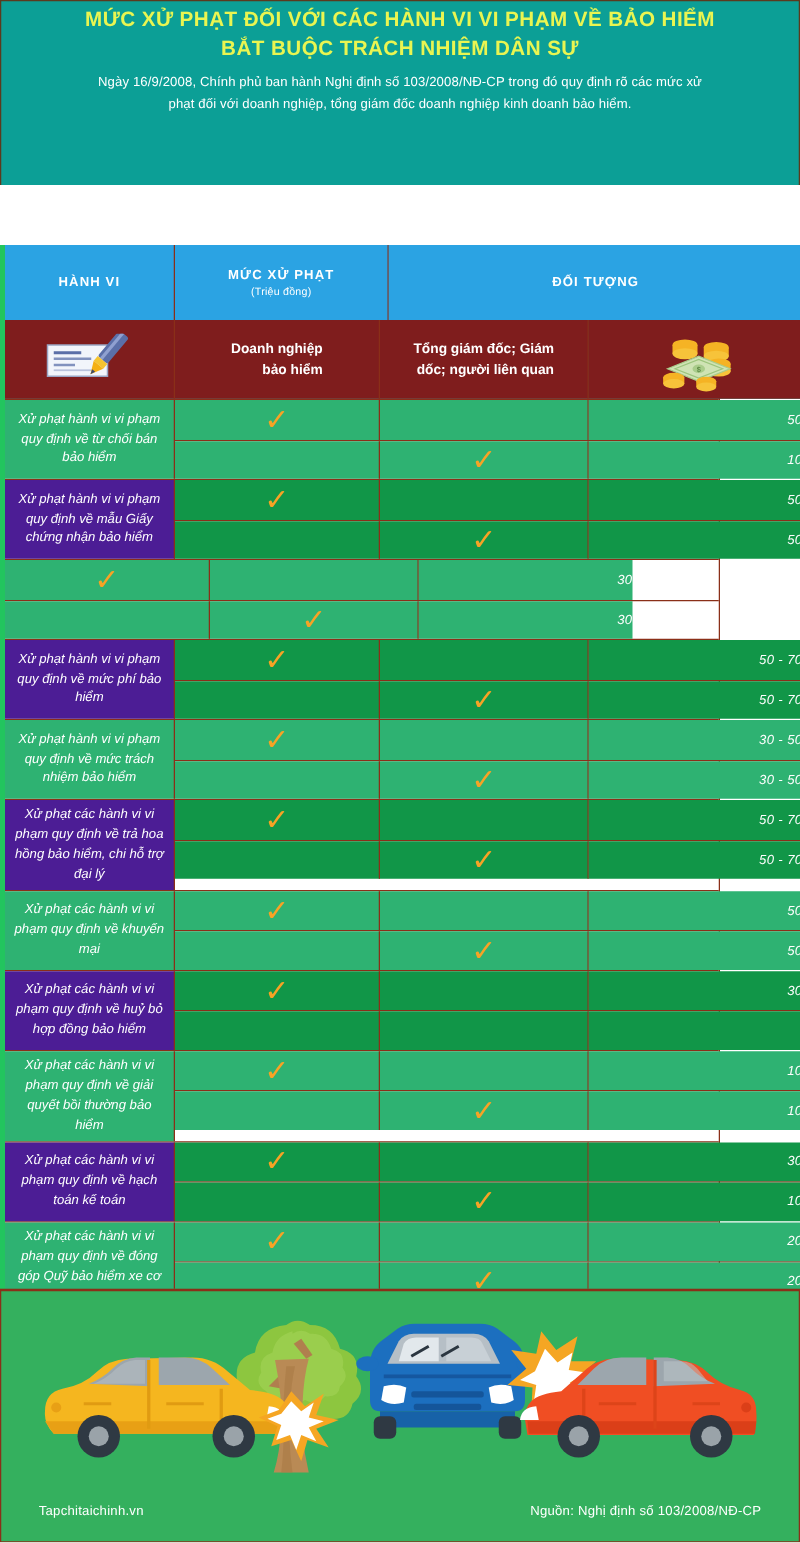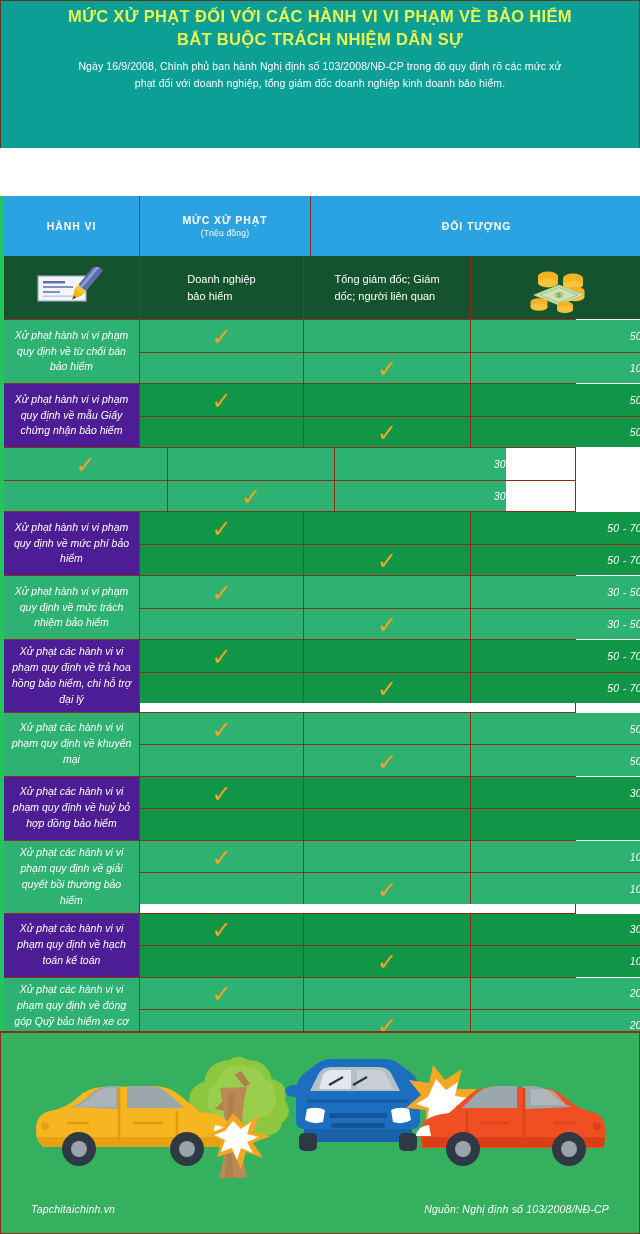--- a/index.html
+++ b/index.html
@@ -85,29 +85,30 @@
     font-size: 8.5px;
     font-weight: normal;
     letter-spacing: 0.2px;
     margin-top: 1px;
   }
   .head-obj { width: 331px; flex: 0 0 331px; }
 
   
   .icon-row { height: 63px; background: #12A78E; }
   .icon-cell {
-    background: #14532d;
+    background: #7f1d1d;
     display: flex;
     align-items: center;
     justify-content: center;
-    text-align: left;
+    text-align: right;
     border-right: 1px solid #8a2f18;
     color: #FFFFFF;
     font-size: 11px;
     line-height: 1.5;
+    font-weight: bold;
   }
   .icon-cell:last-child { border-right: none; }
 
   
   .data-block {
     display: flex;
     border-top: 1px solid #8a2f18;
     font-style: italic;
   }
   .data-block.tone-light .cell { background: #2EB272; }
@@ -169,21 +170,20 @@
     width: 638px;
     height: 42px;
     display: flex;
     align-items: center;
     justify-content: space-between;
     padding: 0 30px 6px 30px;
   }
   .footer-left, .footer-right {
     color: #FFFFFF;
     font-size: 10.5px;
-    font-style: italic;
     letter-spacing: 0.2px;
   }
 </style>
 </head>
 <body>
 
 <div id="infographic">
 
   <div class="header-band">
     <div class="main-title">MỨC XỬ PHẠT ĐỐI VỚI CÁC HÀNH VI VI PHẠM VỀ BẢO HIỂM

